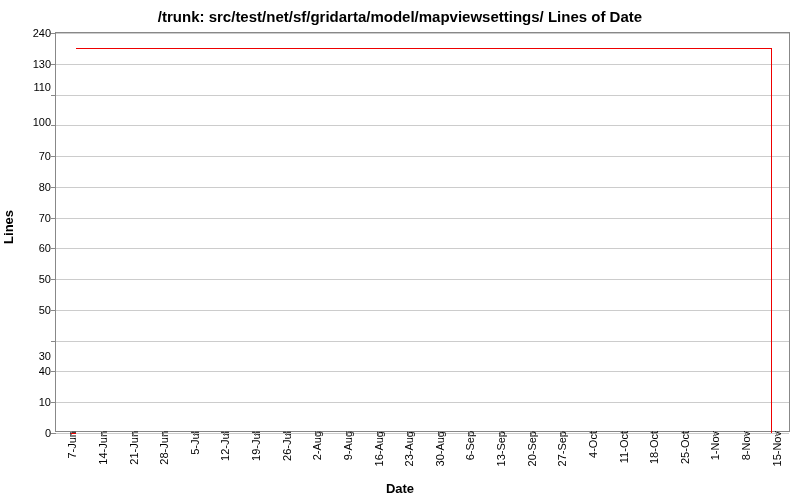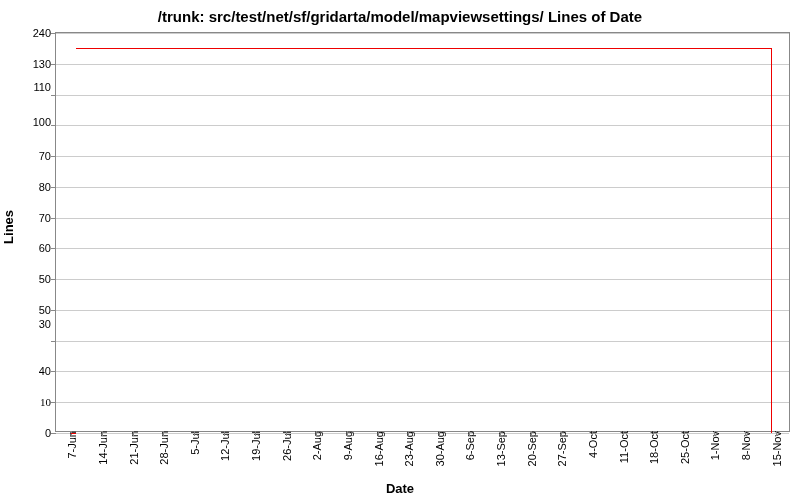--- a/index.html
+++ b/index.html
@@ -21,27 +21,27 @@
 
 <div class="chart-container">
   <div class="title">/trunk: src/test/net/sf/gridarta/model/mapviewsettings/ Lines of Date</div>
   <div class="ylabel">Lines</div>
   <div class="xlabel">Date</div>
   <div class="plot-area" id="plot">
       <div class="gridline-h" style="top: 400px;"></div>
       <div class="tick-y" style="top: 400px;">0</div>
       <div class="tick-mark-y" style="top: 400px;"></div>
       <div class="gridline-h" style="top: 369.231px;"></div>
-      <div class="tick-y" style="top: 369.231px; font-family: Liberation Serif, serif;">10</div>
+      <div class="tick-y" style="top: 369.231px;">10</div>
       <div class="tick-mark-y" style="top: 369.231px;"></div>
       <div class="gridline-h" style="top: 338.462px;"></div>
       <div class="tick-y" style="top: 338.462px;">40</div>
       <div class="tick-mark-y" style="top: 338.462px;"></div>
       <div class="gridline-h" style="top: 307.692px;"></div>
-      <div class="tick-y" style="top: 291px;">30</div>
+      <div class="tick-y" style="top: 323px;">30</div>
       <div class="tick-mark-y" style="top: 307.692px;"></div>
       <div class="gridline-h" style="top: 276.923px;"></div>
       <div class="tick-y" style="top: 276.923px;">50</div>
       <div class="tick-mark-y" style="top: 276.923px;"></div>
       <div class="gridline-h" style="top: 246.154px;"></div>
       <div class="tick-y" style="top: 246.154px;">50</div>
       <div class="tick-mark-y" style="top: 246.154px;"></div>
       <div class="gridline-h" style="top: 215.385px;"></div>
       <div class="tick-y" style="top: 215.385px;">60</div>
       <div class="tick-mark-y" style="top: 215.385px;"></div>

